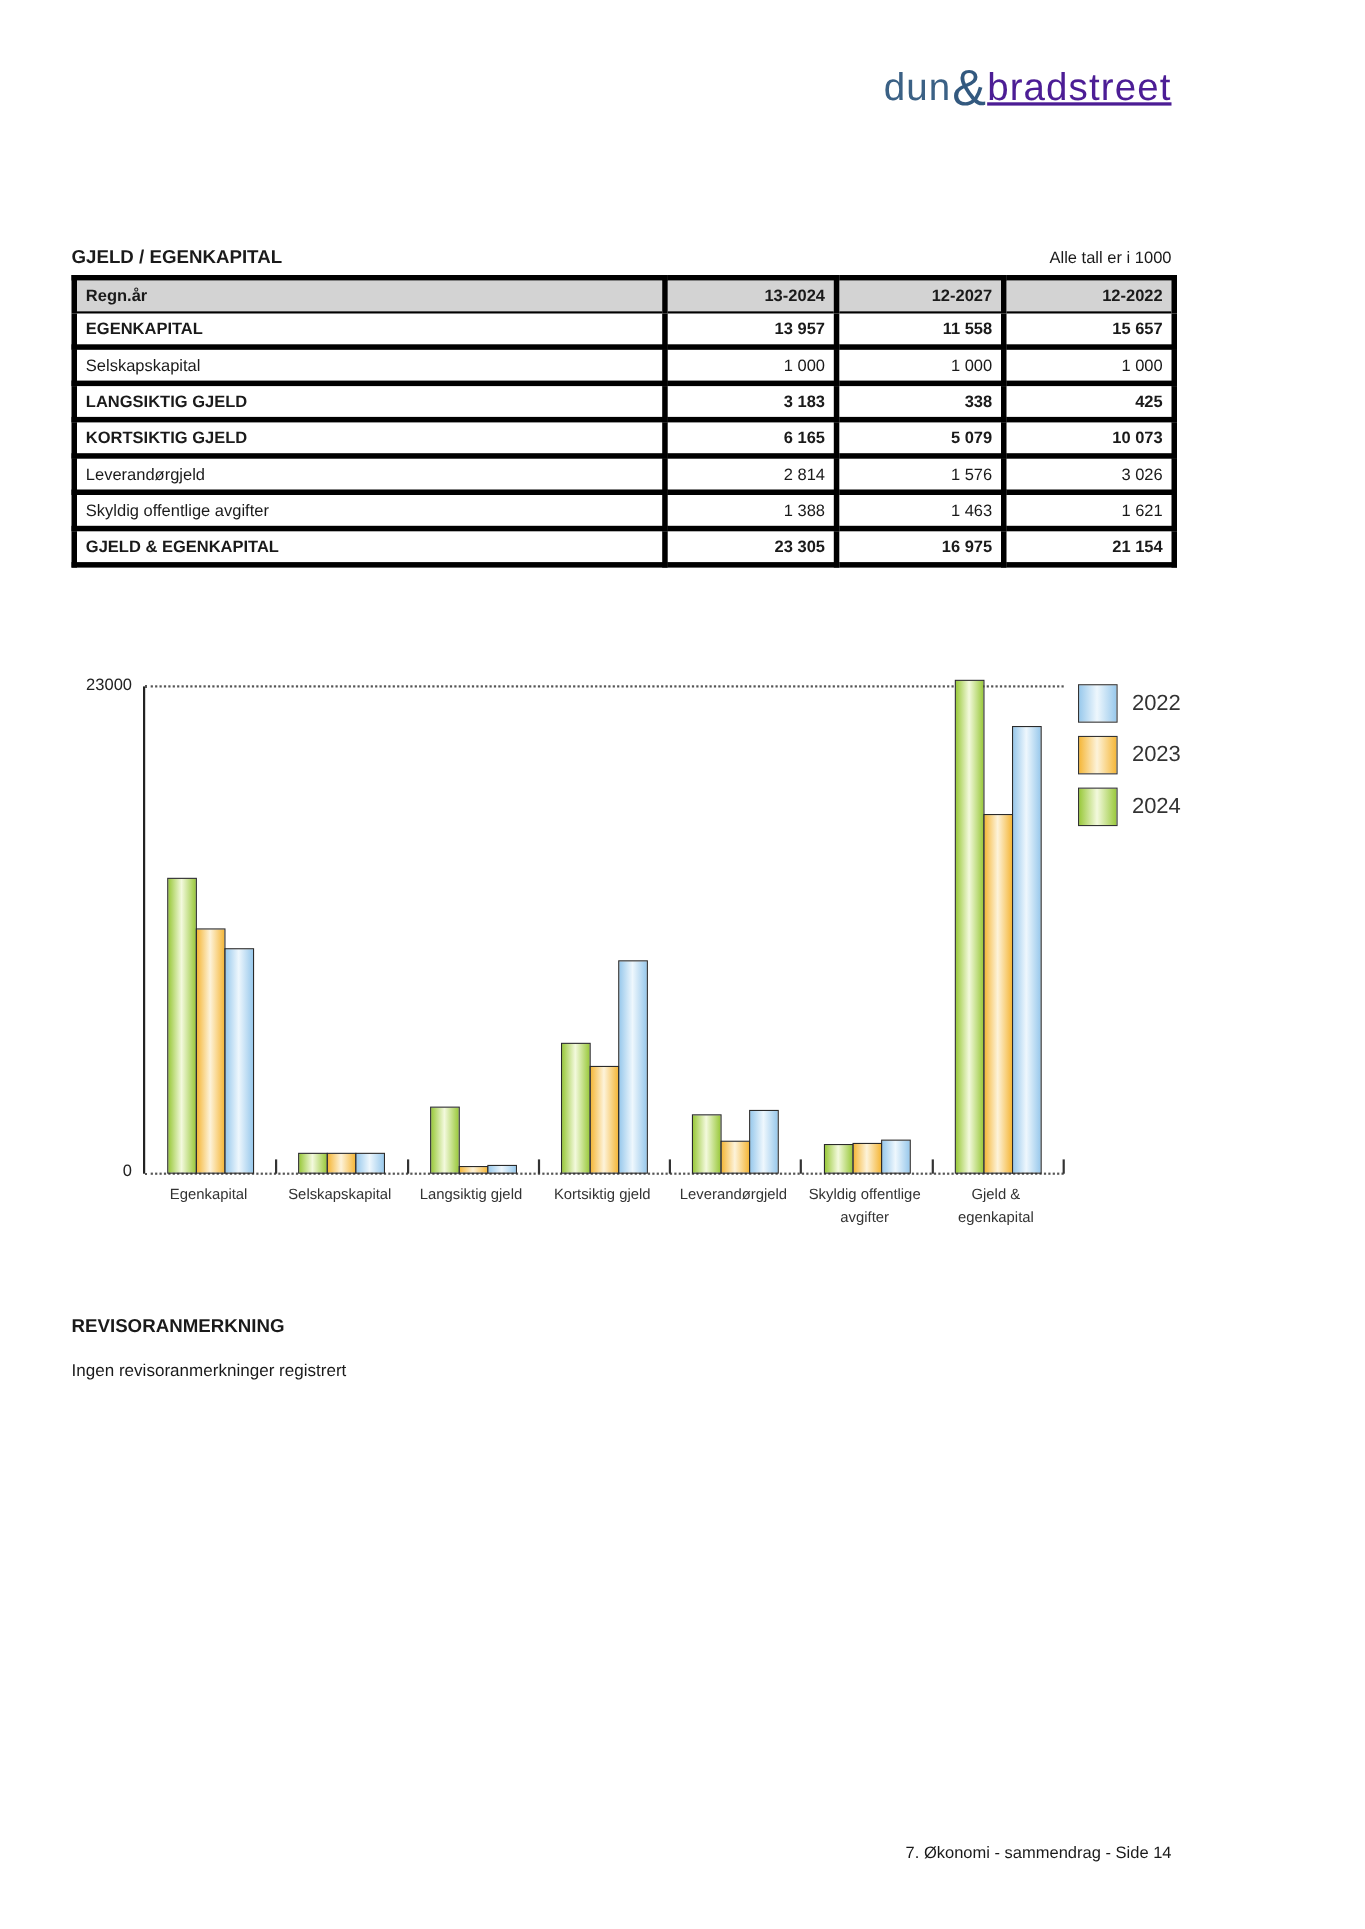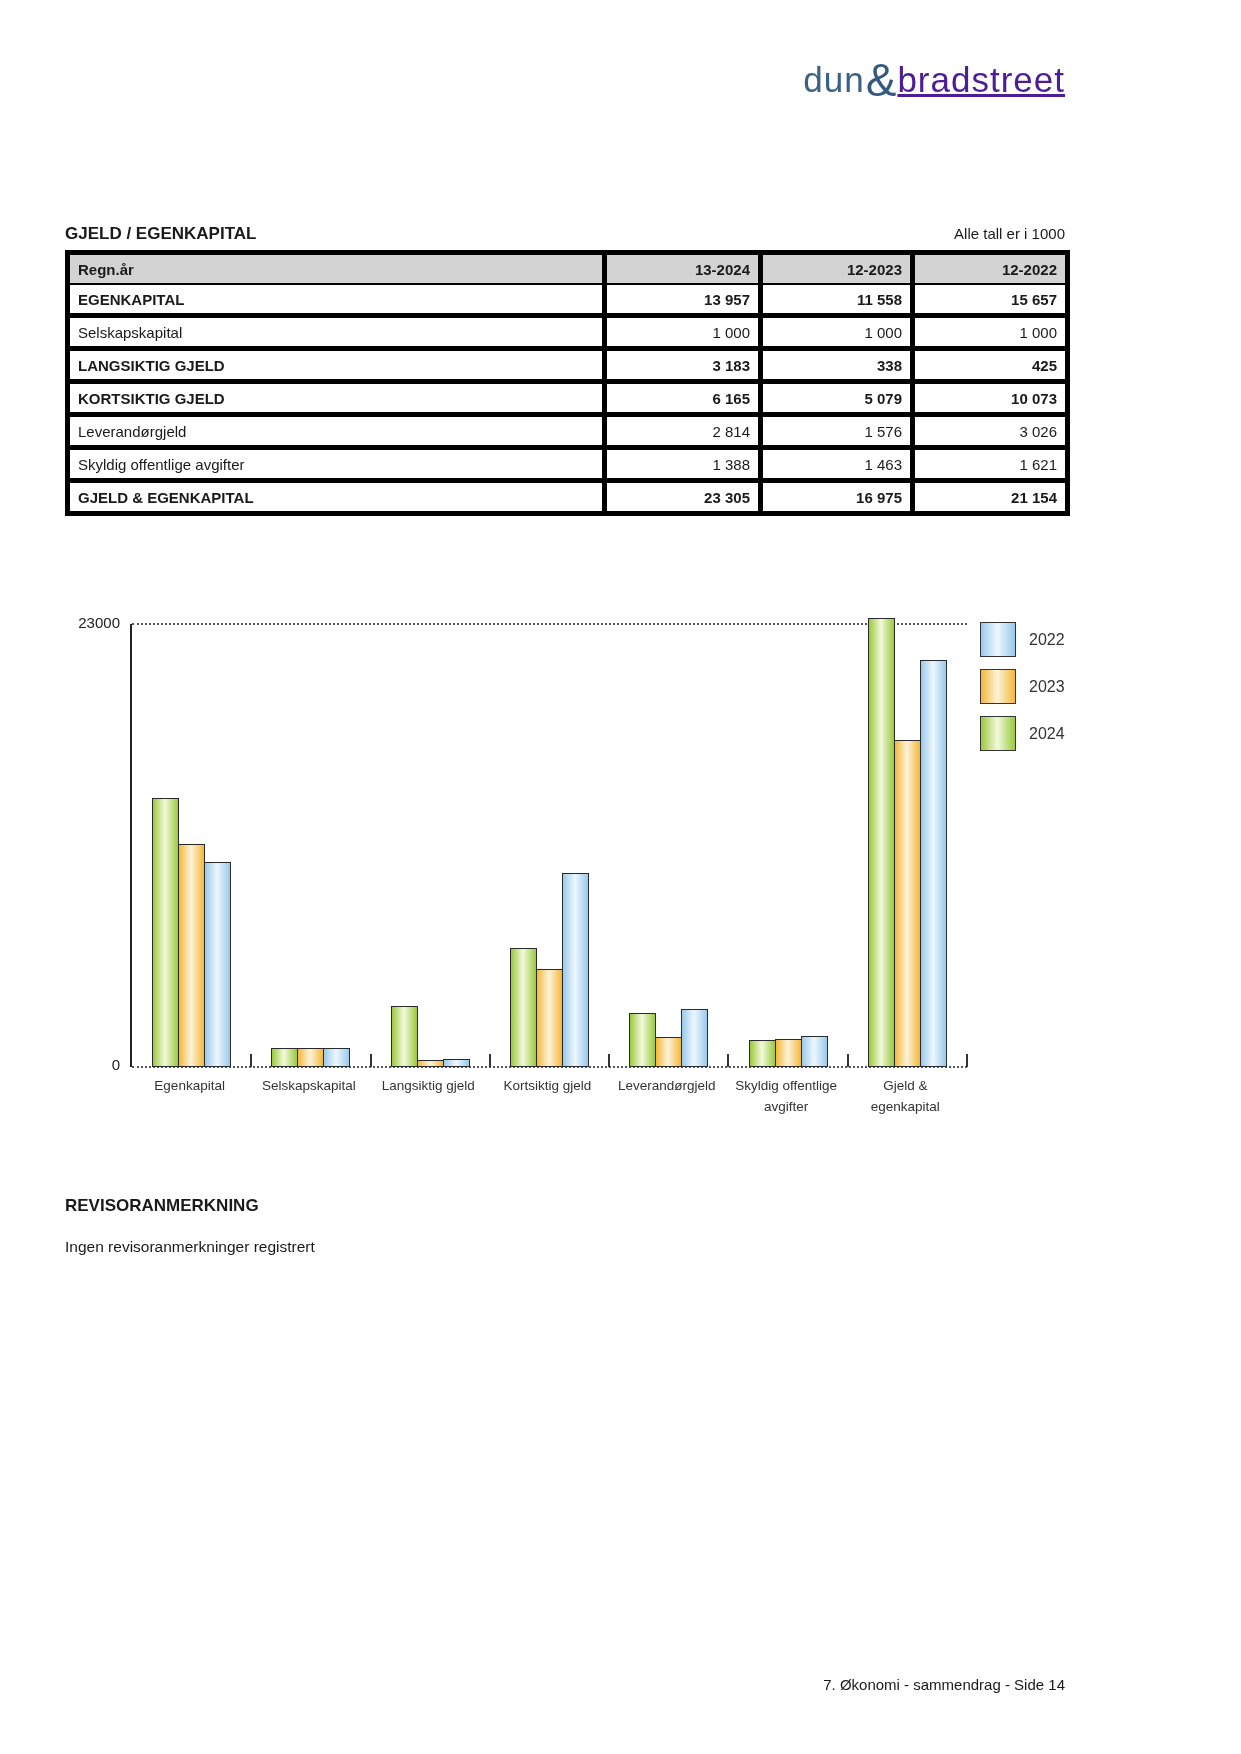--- a/index.html
+++ b/index.html
@@ -42,21 +42,21 @@
   .bar { width:27px; border:1px solid #2a2a2a; box-sizing:border-box; }
   .bar + .bar { margin-left:-1px; }
   .tick { position:absolute; bottom:0; width:2px; height:13px; background:#333; }
 
   .chart-xlabels { position:absolute; left:130px; top:1076px; width:835px; display:flex; }
   .xlabel { flex:1; text-align:center; font-size:13.5px; color:#333; line-height:1.55; padding:0 8px; box-sizing:border-box; }
 
   .legend { position:absolute; left:980px; top:622px; }
   .legend-item { display:flex; align-items:center; margin-bottom:12px; }
   .legend-swatch { width:36px; height:35px; border:1px solid #333; box-sizing:border-box; }
-  .legend-label { margin-left:13px; font-size:16px; color:#333; }
+  .legend-label { margin-left:13px; font-size:20px; color:#333; }
 
   
   .rev-heading { position:absolute; left:65px; top:1196px; font-size:17px; font-weight:bold; }
   .rev-text    { position:absolute; left:65px; top:1238px; font-size:15.5px; }
 
   
   .footer { position:absolute; right:176px; top:1676px; font-size:15px; }
 </style>
 </head>
 <body>
@@ -78,21 +78,21 @@
     <colgroup>
         <col style="width:537px">
         <col style="width:156px">
         <col style="width:152px">
         <col style="width:155px">
       </colgroup>
     <tbody>
       <tr class="head">
         <td>Regn.år</td>
         <td class="num">13-2024</td>
-        <td class="num">12-2023</td>
+        <td class="num">12-2027</td>
         <td class="num">12-2022</td>
       </tr>
 
     <tr class="bold">
           <td>EGENKAPITAL</td>
           <td class="num">13 957</td>
           <td class="num">11 558</td>
           <td class="num">15 657</td>
         </tr>
         <tr class="">

